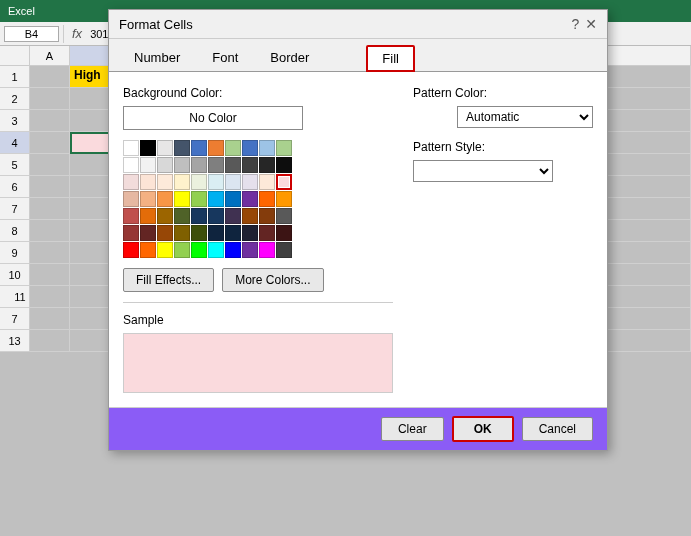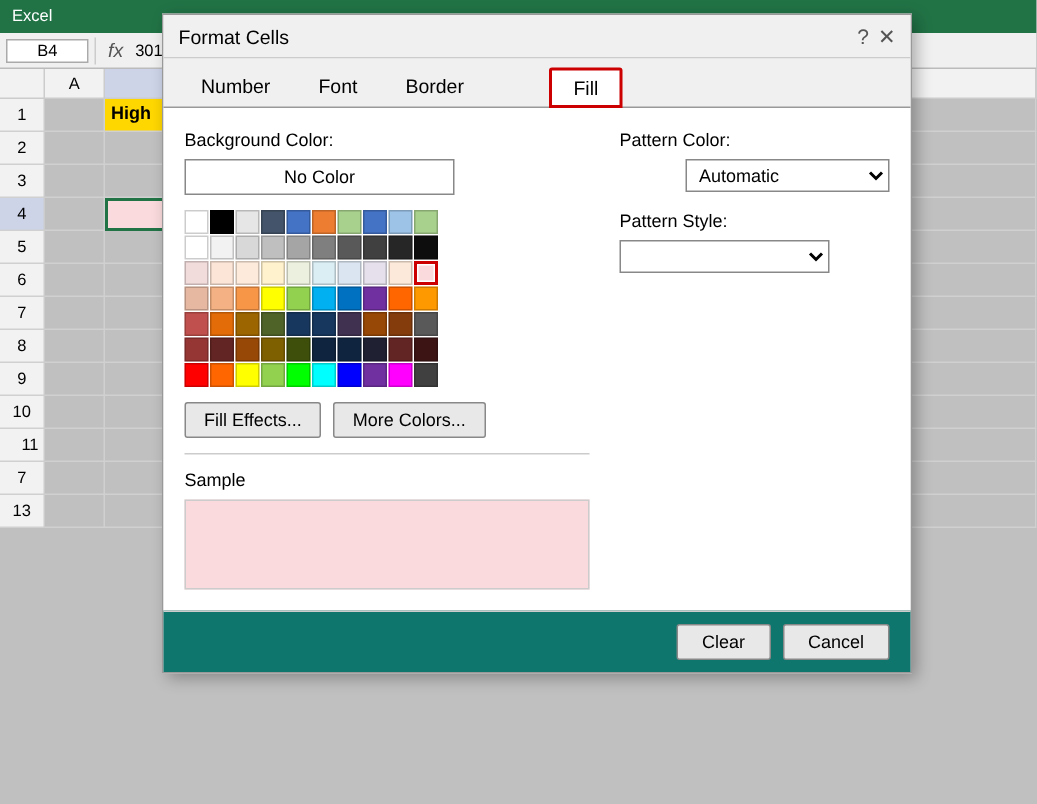--- a/index.html
+++ b/index.html
@@ -177,21 +177,21 @@
 
     .sample-box {
       width: 100%;
       height: 60px;
       background: #FADADD;
       border: 1px solid #ccc;
     }
 
     
     .dialog-footer {
-      background: #0f766e;
+      background: #8b5cf6;
       padding: 8px 14px;
       display: flex;
       align-items: center;
       justify-content: flex-end;
       border-top: 1px solid #ccc;
       gap: 8px;
     }
 
     .btn-clear {
       padding: 4px 16px;
@@ -479,17 +479,18 @@
       <div style="display:flex;">
         <select class="dropdown-select">
           <option></option>
         </select>
       </div>
     </div>
   </div>
 
   <div class="dialog-footer">
     <button class="btn-clear">Clear</button>
+    <button class="btn-ok">OK</button>
     <button class="btn-cancel">Cancel</button>
   </div>
 </div>
 
 <div style="position:absolute; top:0; left:0; pointer-events:none;"></div>
 
 </body></html>

